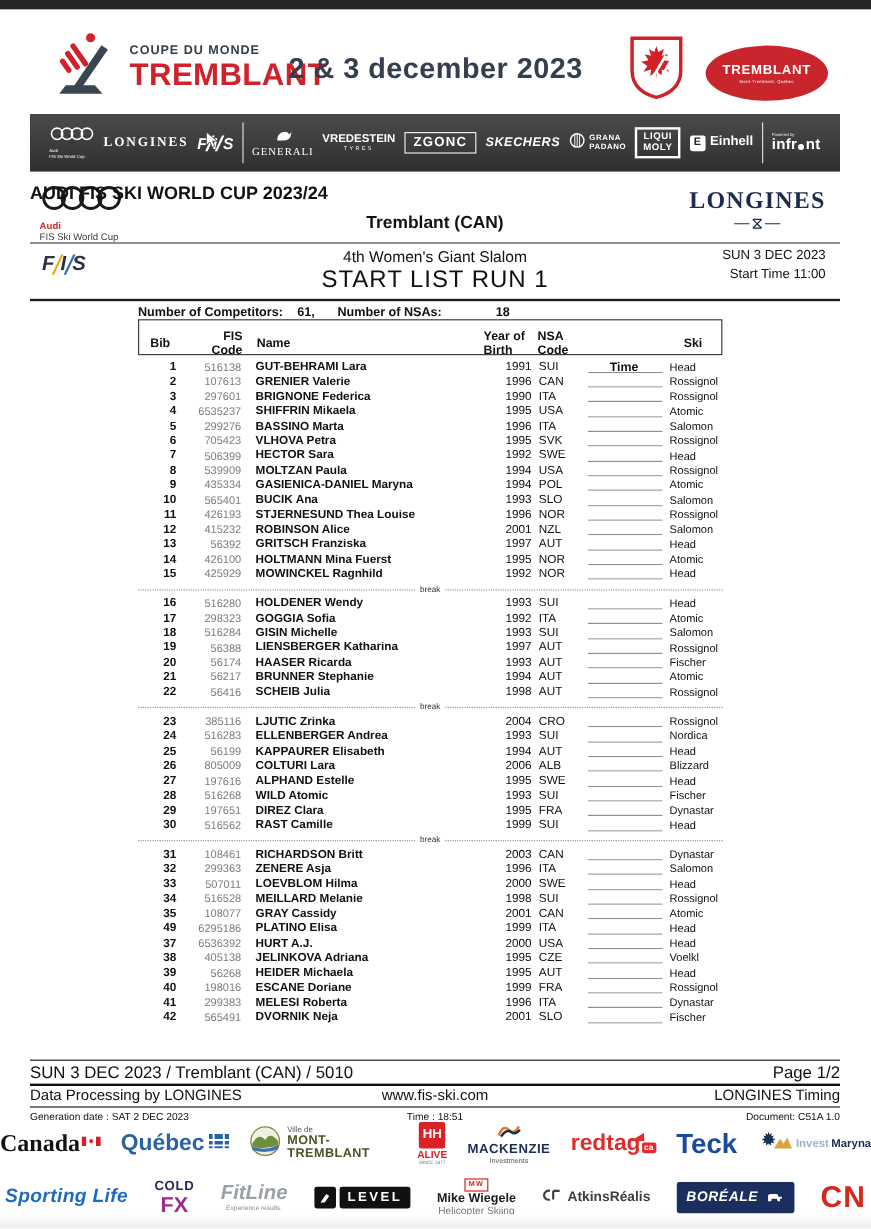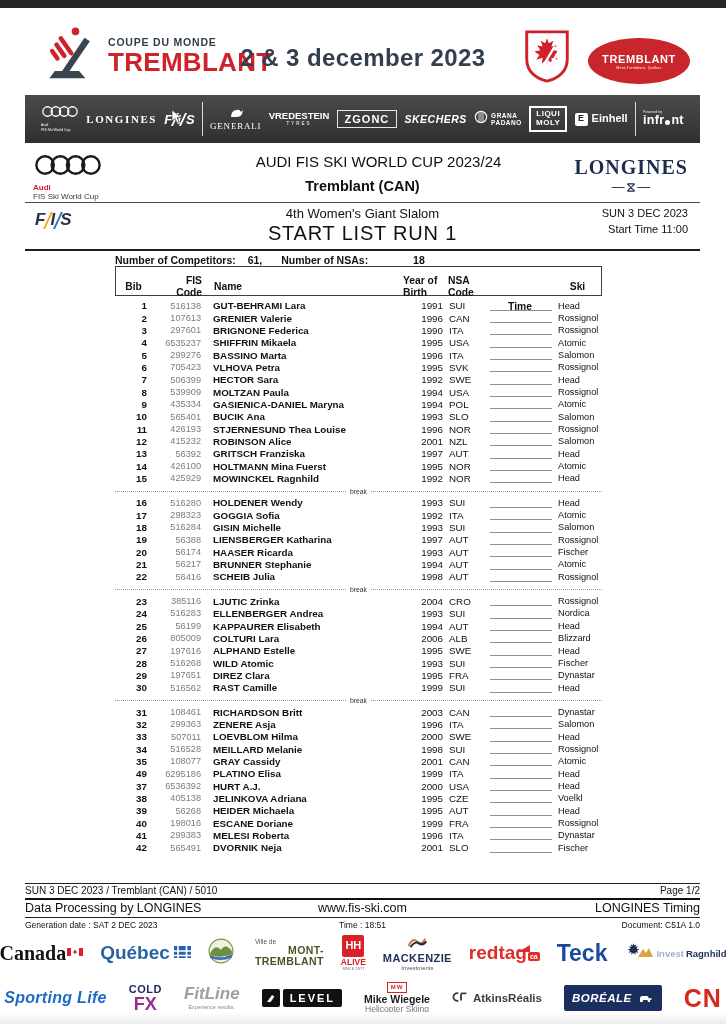--- a/index.html
+++ b/index.html
@@ -52,21 +52,21 @@
   .infront-word{font-size:12.5px;font-weight:800;letter-spacing:.3px;display:flex;align-items:center;}
   .infront-dot{width:5px;height:5px;border-radius:50%;background:#fff;margin:3px 1px 0 1px;display:inline-block;}
 
   .cursor{position:absolute;left:171px;top:109px;z-index:9;}
 
   
   .dochead{position:absolute;left:25px;top:150px;width:675px;height:100px;}
   .audi-doc{position:absolute;left:8px;top:3px;color:#1a1a1a;}
   .audi-doc-l1{font-size:8px;font-weight:800;color:#c9252c;margin-top:2px;}
   .audi-doc-l2{font-size:8px;color:#3b3b3b;}
-  .doc-title{position:absolute;left:16px;top:3px;width:100%;text-align:center;font-size:15px;font-weight:400;}
+  .doc-title{position:absolute;left:0;top:3px;width:100%;text-align:left;font-size:15px;font-weight:700;}
   .doc-loc{position:absolute;left:0;top:28px;width:100%;text-align:center;font-size:14.5px;font-weight:800;}
   .longines-doc{position:absolute;right:12px;top:6px;text-align:center;color:#1d2b4f;}
   .longines-word{font-family:"Liberation Serif",serif;font-size:20px;font-weight:700;letter-spacing:1px;}
   .hr1{position:absolute;left:0;top:52px;width:675px;border-top:1.5px solid #4a4a4a;}
   .fis-doc{position:absolute;left:10px;top:60px;font-size:17px;color:#2b3340;}
   .fis-doc .fis-sl{height:17px;}
   .fis-sl.gold{background:#f2a90a;} .fis-sl.blue{background:#2e6cb5;}
   .race-name{position:absolute;left:0;top:56px;width:100%;text-align:center;font-size:13px;}
   .list-title{position:absolute;left:0;top:72px;width:100%;text-align:center;font-size:20px;letter-spacing:.8px;}
   .race-date{position:absolute;right:12px;top:57px;font-size:11px;font-weight:400;margin-left:36px;}
@@ -99,35 +99,35 @@
   .c-ski{font-size:9.2px;padding-left:3px;}
   .break-row{height:12px;display:flex;align-items:center;gap:4px;font-size:6.8px;color:#333;}
   .break-row::before,.break-row::after{content:"";flex:1;border-top:1px dotted #9a9a9a;}
 
   
   .footer{position:absolute;left:25px;top:883px;width:675px;}
   .f-hr-thin{border-top:1px solid #222;}
   .f-hr-thick{border-top:2px solid #111;}
   .f-row{display:flex;align-items:baseline;}
   .f-row .fc{flex:1;} .f-row .fc.mid{text-align:center;} .f-row .fc.rt{text-align:right;}
-  .f-r1{font-size:10px;padding:1px 0 2px;}
+  .f-r1{font-size:14px;padding:1px 0 2px;}
   .f-r2{font-size:12.5px;padding:1px 0 2px;}
   .f-r3{font-size:8.5px;padding:2px 0;}
 
   
   .partners{position:absolute;left:0;top:929px;width:726px;}
   .p-row{display:flex;justify-content:center;align-items:center;}
   .p-row1{gap:17px;height:48px;}
   .p-row2{gap:22px;height:38px;margin-top:2px;}
   .p-col{display:flex;flex-direction:column;align-items:center;line-height:1.05;}
   .canada-wrap{display:flex;align-items:flex-start;gap:1px;}
   .canada-txt{font-family:"Liberation Serif",serif;font-size:20px;font-weight:700;color:#141414;}
   .quebec-wrap{display:flex;align-items:center;gap:4px;}
   .quebec-txt{font-size:19px;font-weight:600;color:#2a63a5;}
-  .mt-wrap{display:flex;align-items:center;gap:21px;text-align:right;}
+  .mt-wrap{display:flex;align-items:center;gap:5px;}
   .mt-sub{font-size:6.5px;color:#555;align-self:flex-start;}
   .mt-txt{font-size:10.5px;font-weight:800;color:#4c5427;letter-spacing:.4px;}
   .hh-box{width:22px;height:22px;background:#da2128;color:#fff;border-radius:2px;display:flex;align-items:center;
           justify-content:center;font-size:11px;font-weight:900;}
   .hh-alive{font-size:8.5px;font-weight:800;color:#da2128;margin-top:1px;}
   .hh-since{font-size:4px;color:#777;}
   .mk-txt{font-size:11px;font-weight:700;color:#1b2f52;letter-spacing:.4px;margin-top:1px;}
   .mk-sub{font-size:6px;color:#555;}
   .redtag-wrap{display:flex;align-items:baseline;position:relative;}
   .redtag-txt{font-size:19px;font-weight:800;color:#e22b2b;}
@@ -894,21 +894,21 @@
         <span class="teck-txt">Teck</span>
       </div>
       <div class="ia-wrap">
         <span>
           <svg width="30" height="20" viewBox="0 0 30 20">
             <use href="#leaf" x="2" y="1" width="15" height="15" fill="#1b2f52"></use>
             <path d="M14 16 L19 8 L22 12 L25 7 L29 16 Z" fill="#d9a441"></path>
           </svg>
         </span>
         <span class="ia-invest">Invest</span>
-          <span class="ia-alberta">Ragnhild</span>
+          <span class="ia-alberta">Maryna</span>
       </div>
     </div>
 
     <div class="p-row p-row2">
       <div>
         <span class="sl-txt">Sporting Life</span>
       </div>
       <div class="p-col">
         <span class="cold-txt">COLD</span>
         <span class="fx-txt">FX</span>

